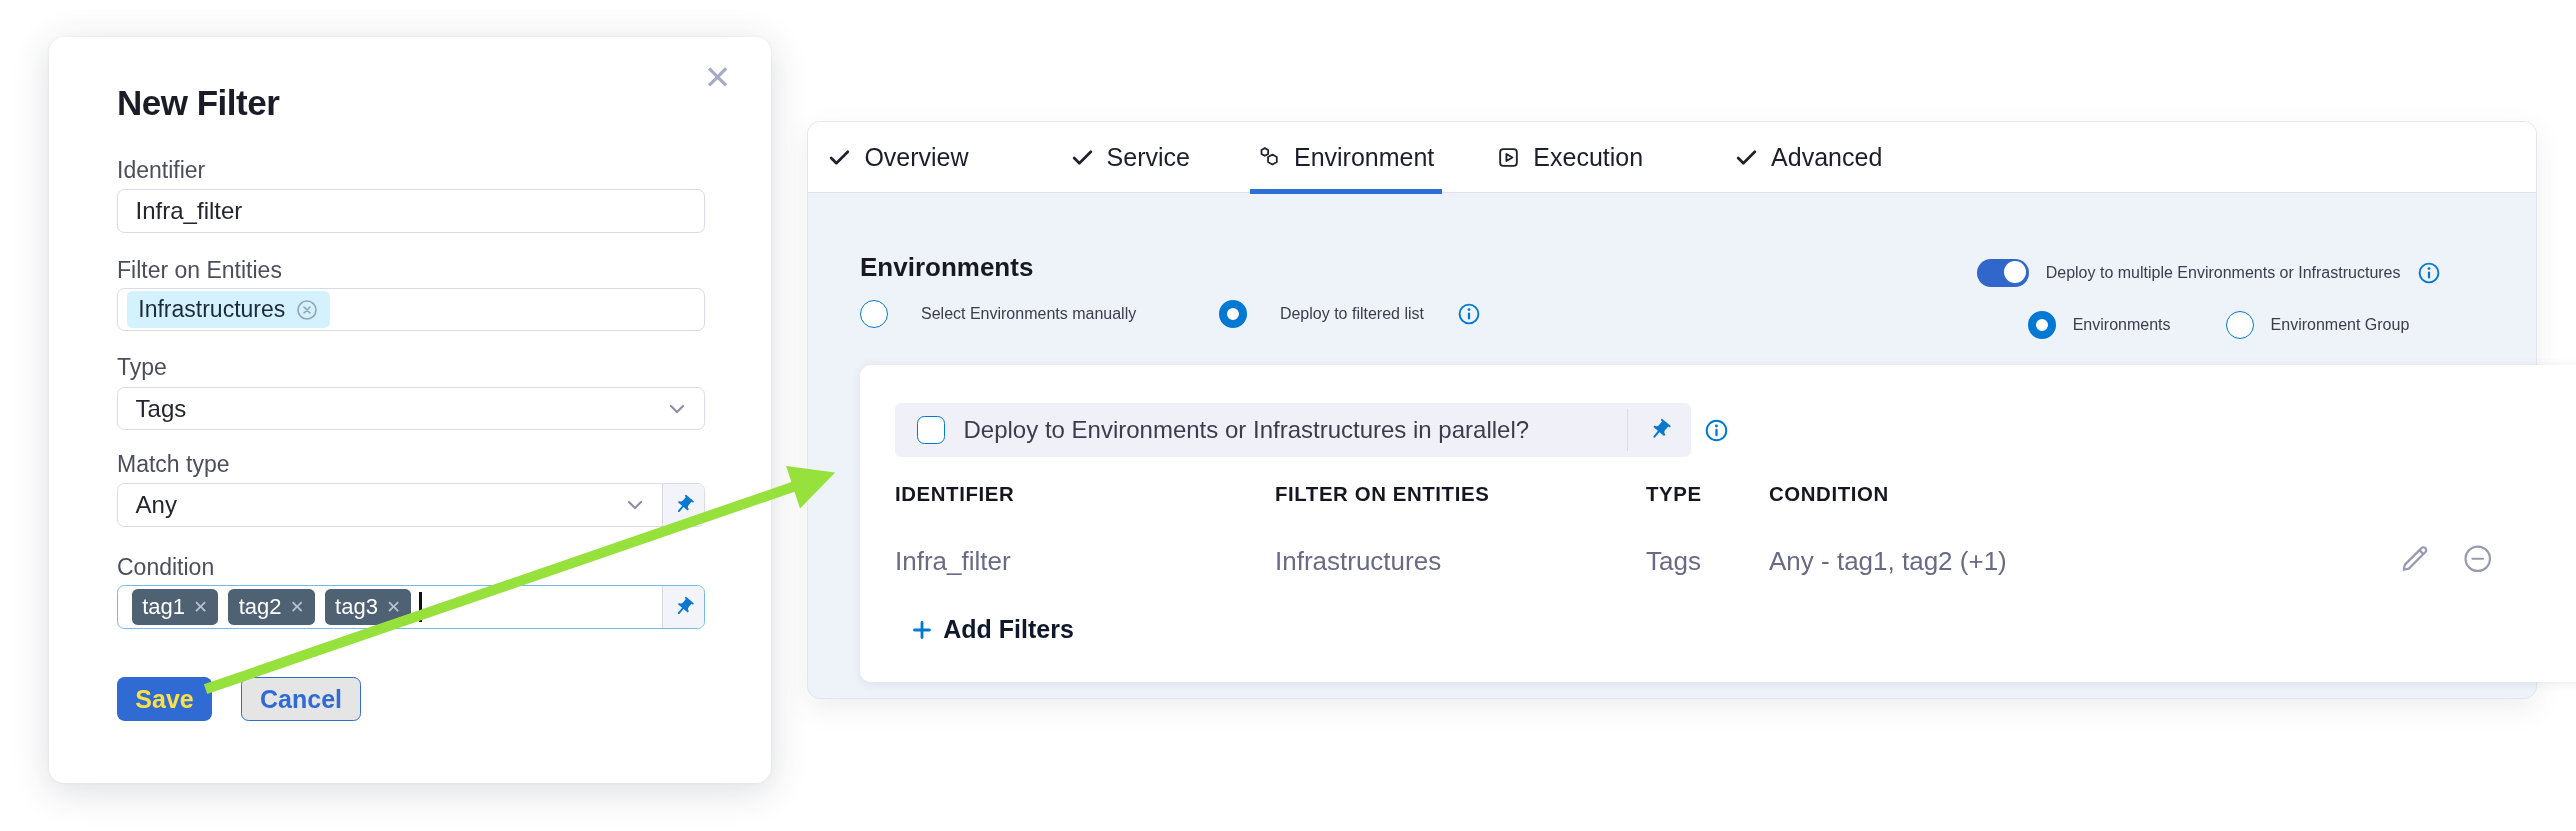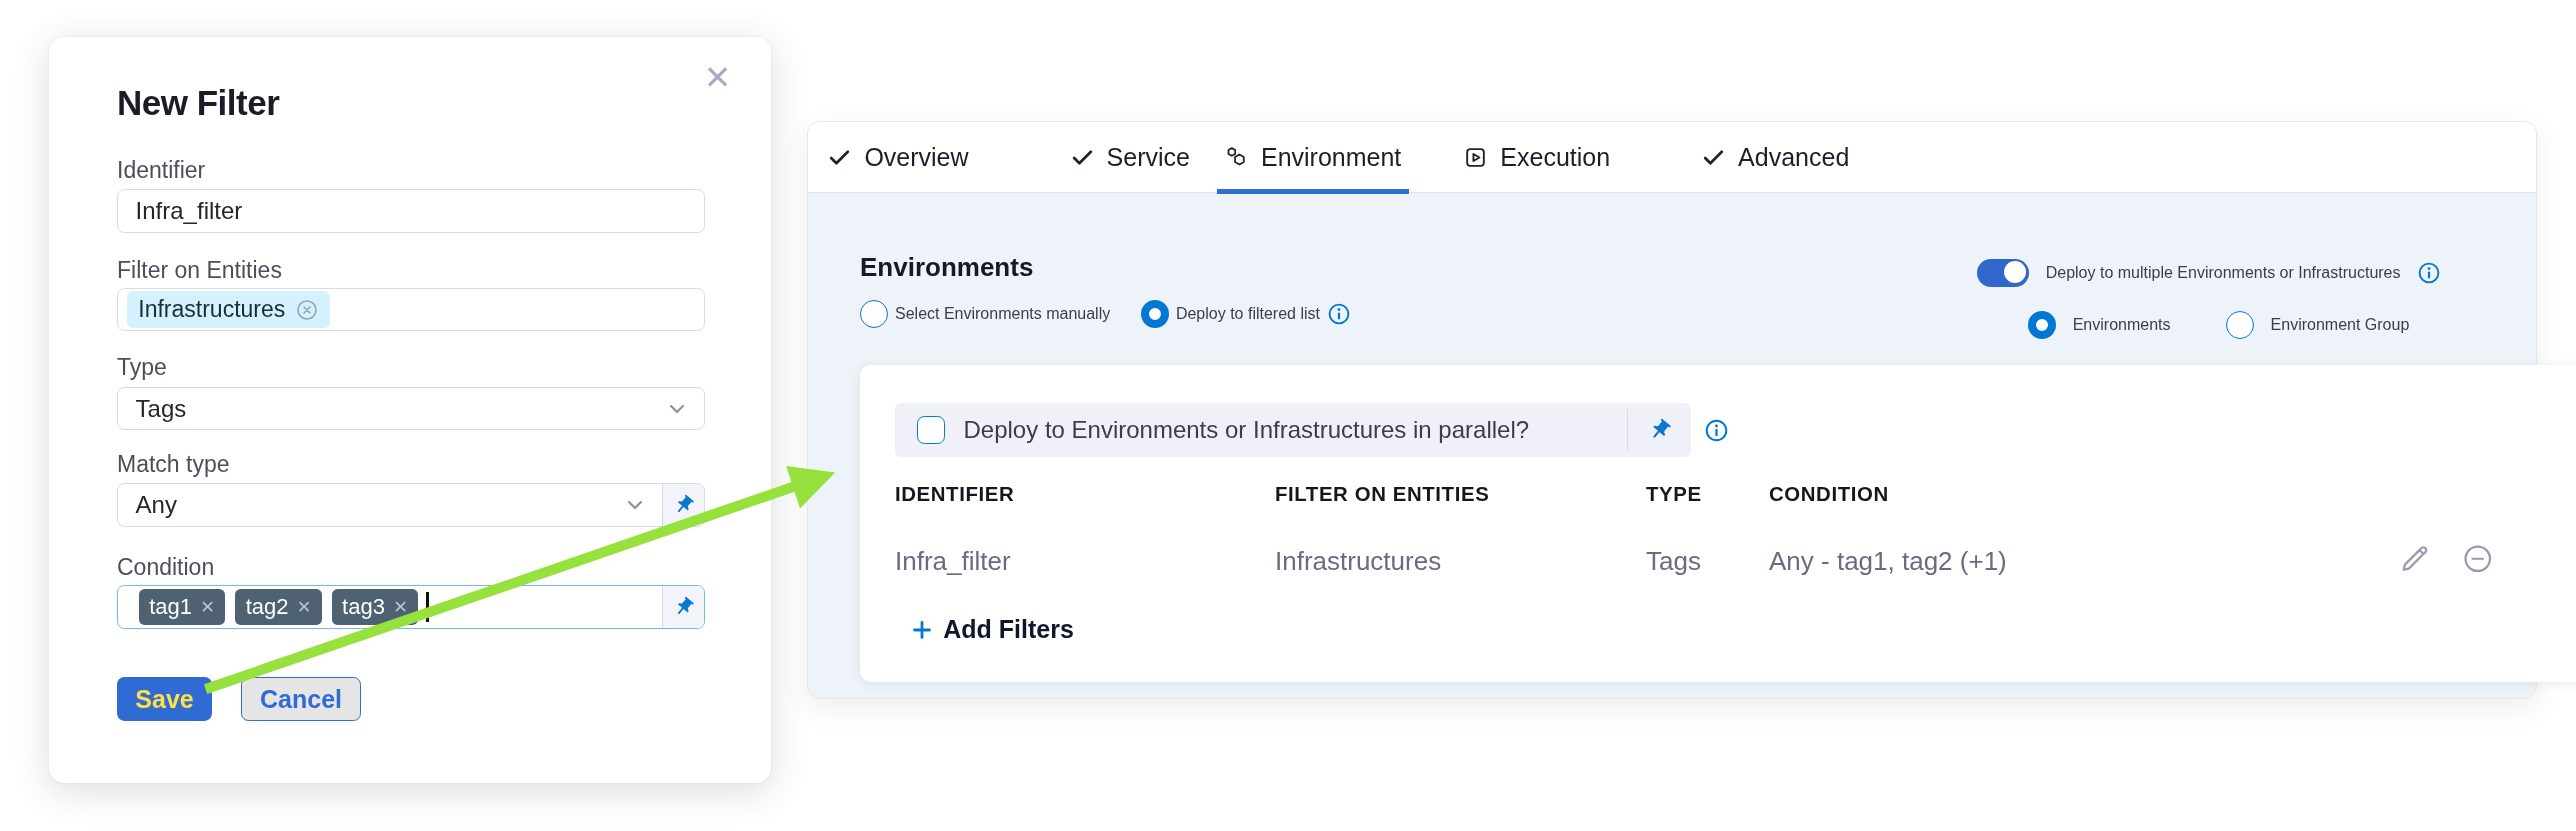--- a/index.html
+++ b/index.html
@@ -33,21 +33,21 @@
   .btn-save{left:68px;width:95px;background:#2f6bd2;color:#fde047;}
   .btn-cancel{left:192px;width:120px;background:#e5e5e5;border:1.9px solid #2f6bd2;color:#2f6bd2;}
 
   
   .panel{position:absolute;left:807px;top:121px;width:1730px;height:578px;border-radius:13px;
          border:0.9px solid #e4e5ee;background:#eef3f9;box-shadow:0 9.3px 26px rgba(96,97,112,.10);box-sizing:border-box;}
   .tabs{position:absolute;left:0;right:0;top:0;height:71px;background:#fff;border-radius:12px 12px 0 0;
          border-bottom:1.9px solid #e0e1ec;display:flex;align-items:center;padding-left:19.4px;box-sizing:border-box;}
   .tab{position:relative;height:100%;display:flex;align-items:center;gap:12px;font-size:25px;font-weight:400;
        color:#1d1e2c;cursor:pointer;}
-  .tab:nth-child(1){margin-right:101px}.tab:nth-child(2){margin-right:34px}
+  .tab:nth-child(1){margin-right:101px}.tab:nth-child(2){margin-right:67px}
   .tab:nth-child(3){margin-right:62px}.tab:nth-child(4){margin-right:91px}
   .tab.active::after{content:"";position:absolute;left:-7.4px;right:-7.4px;bottom:-1.9px;height:4.6px;background:#2e6fd6;}
   .tab svg{flex:0 0 auto;}
 
   .pbody{position:absolute;left:0;right:0;top:71px;bottom:0;}
   .env-heading{position:absolute;left:52px;top:59px;font-size:26px;font-weight:700;color:#181923;}
   .hrow{position:absolute;display:flex;align-items:center;}
   .radio{width:28px;height:28px;border-radius:50%;background:#fff;border:1.9px solid #0278d5;box-sizing:border-box;flex:0 0 auto;cursor:pointer;}
   .radio.sel{border-width:8.3px;}
   .rlabel{font-size:16px;color:#3c3d4c;}
@@ -118,21 +118,21 @@
         <svg width="22" height="22" viewBox="0 0 24 24">
           <g transform="rotate(40 12 12)" fill="#0b78d0">
             <path d="M16 9V4h1a1 1 0 000-2H7a1 1 0 000 2h1v5c0 1.66-1.34 3-3 3v2h5.97v7l1 1 1-1v-7H19v-2c-1.66 0-3-1.34-3-3z"></path>
           </g>
         </svg>
       </span>
     </div>
 
     <div class="f-label" style="top:517px">Condition</div>
     <div class="f-box cond-box" style="top:548px;height:44px">
-      <span class="tagchip" style="margin-left:21px">
+      <span class="tagchip" style="margin-left:14px">
         <span>tag1</span>
         <span class="x">✕</span>
       </span>
       <span class="tagchip" style="margin-left:10.2px">
         <span>tag2</span>
         <span class="x">✕</span>
       </span>
       <span class="tagchip" style="margin-left:10.2px">
         <span>tag3</span>
         <span class="x">✕</span>
@@ -183,21 +183,21 @@
         <svg width="25" height="25" viewBox="0 0 24 24">
           <path d="M4 12.5l5 5 11-11" fill="none" stroke="#22222e" stroke-width="2.6" stroke-linecap="round" stroke-linejoin="round"></path>
         </svg>
         <span>Advanced</span>
       </div>
     </div>
 
     <div class="pbody">
       <div class="env-heading">Environments</div>
 
-      <div class="hrow" style="left:52px;top:104px;height:33px;gap:7px">
+      <div class="hrow" style="left:52px;top:104px;height:33px;gap:33px">
         <span class="radio"></span>
         <span class="rlabel">Select Environments manually</span>
         <span style="width:16.7px"></span>
         <span class="radio sel"></span>
         <span class="rlabel">Deploy to filtered list</span>
         <svg width="24" height="24" viewBox="0 0 24 24">
           <circle cx="12" cy="12" r="9.4" fill="none" stroke="#0278d5" stroke-width="1.9"></circle>
           <circle cx="12" cy="7.6" r="1.4" fill="#0278d5"></circle>
           <rect x="10.9" y="10.4" width="2.2" height="7.2" rx="1.1" fill="#0278d5"></rect>
         </svg>

